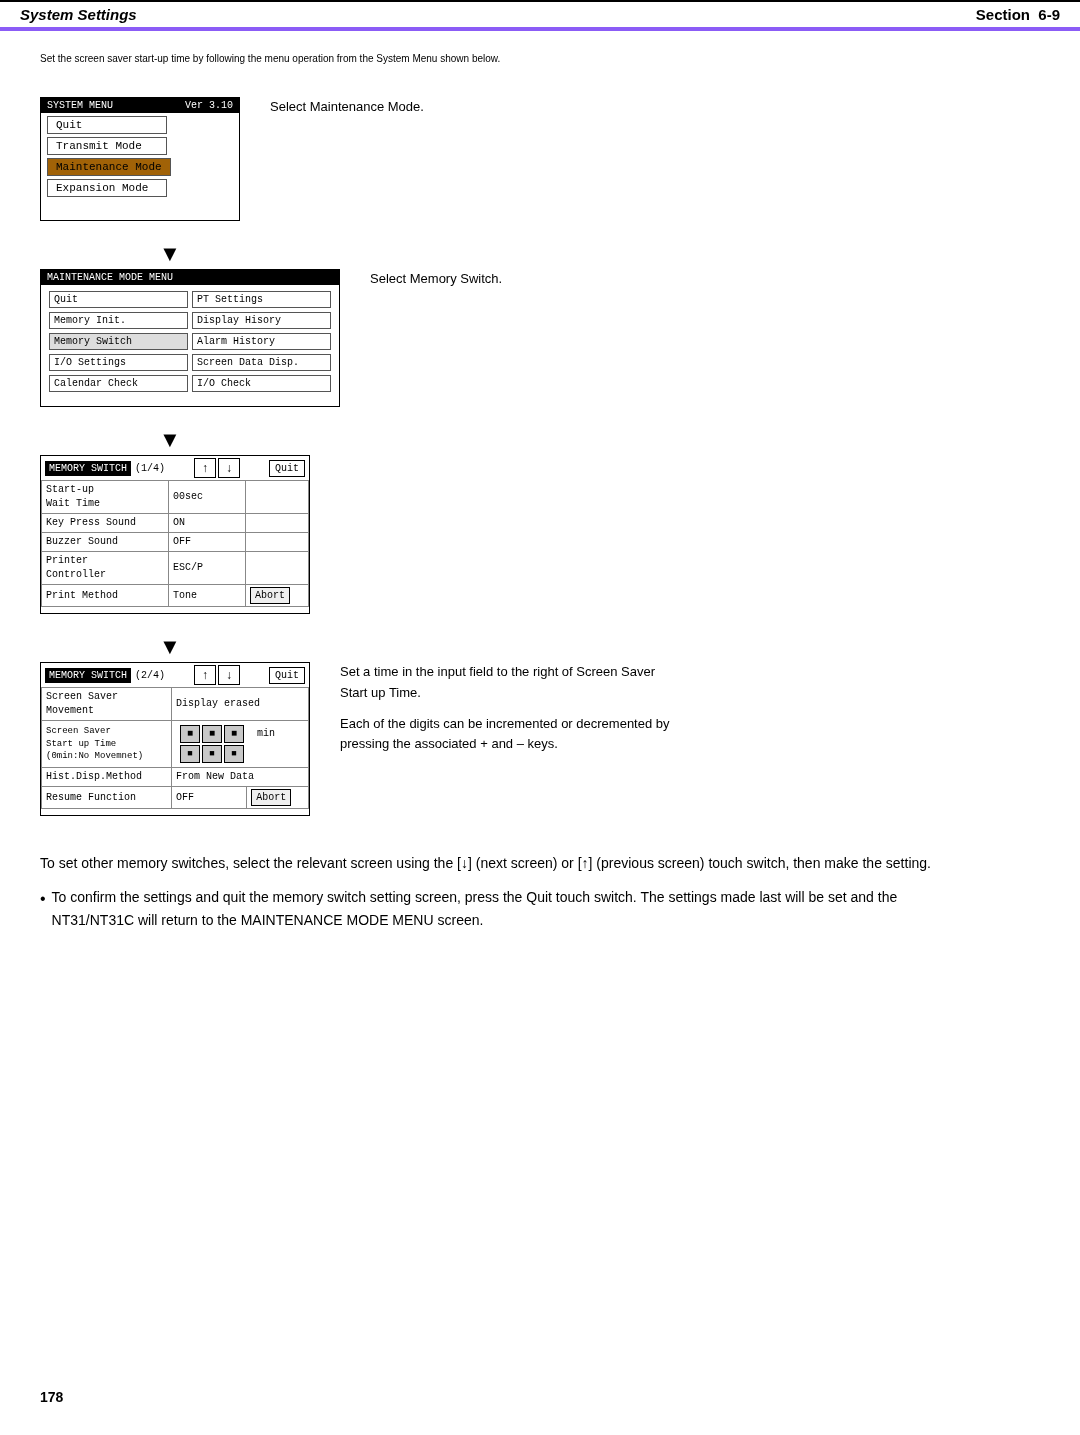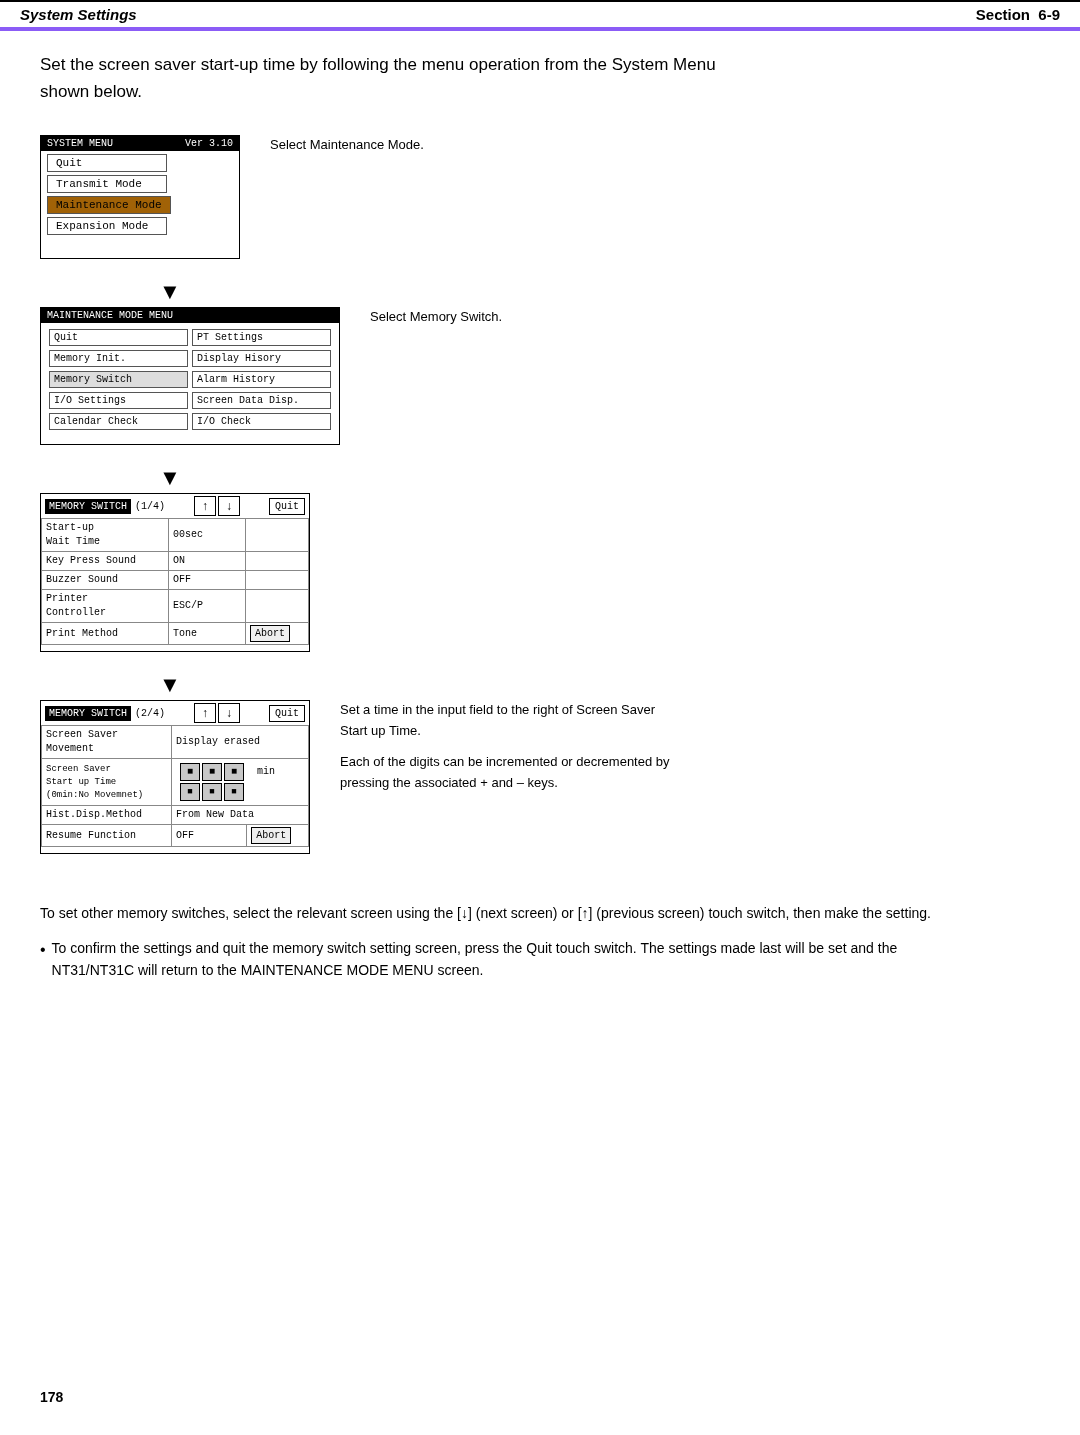--- a/index.html
+++ b/index.html
@@ -33,21 +33,21 @@
     }
 
     
     .page-body {
       padding: 0 40px 40px 40px;
     }
 
     .intro-text {
       margin-bottom: 30px;
       line-height: 1.6;
-      font-size: 17px;
+      font-size: 10px;
       max-width: 720px;
     }
 
     
     .diagram-area {
       display: flex;
       flex-direction: column;
       align-items: flex-start;
       gap: 0;
     }
@@ -207,21 +207,21 @@
     }
 
     .note-text {
       font-size: 13px;
       line-height: 1.6;
       max-width: 340px;
     }
 
     
     .footer-text {
-      margin-top: 30px;
+      margin-top: 18px;
       font-size: 14px;
       line-height: 1.6;
       max-width: 900px;
     }
 
     .footer-text p {
       margin-bottom: 12px;
     }
 
     .bullet-list {

